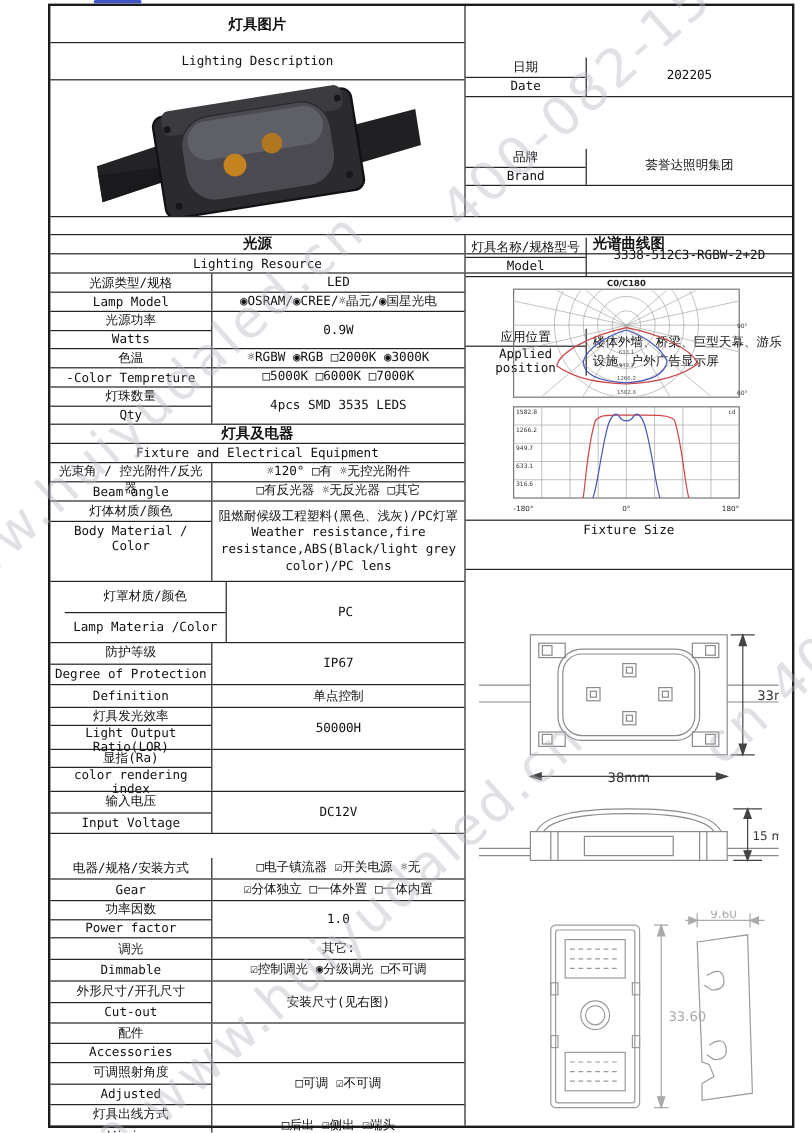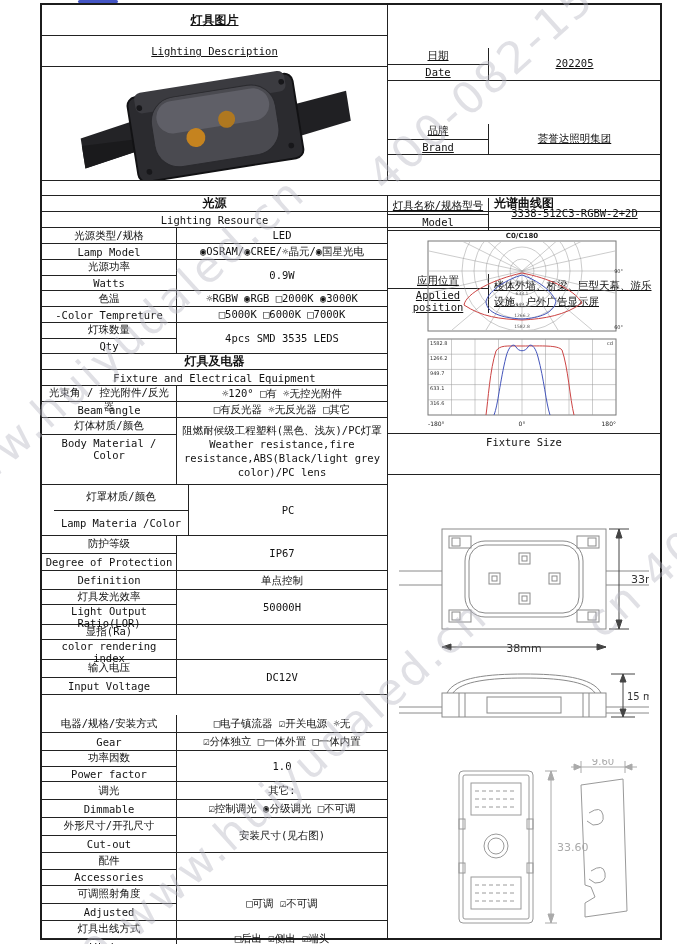--- a/index.html
+++ b/index.html
@@ -12,21 +12,21 @@
   
   .sheet{position:absolute;left:40px;top:3px;width:618px;height:933px;
          border:2px solid #1c1c1c;background:#fff;display:flex;flex-direction:column;
          font-size:10.5px;z-index:2;}
   .bluechip{position:absolute;left:78px;top:0;width:40px;height:3px;background:#4455c4;border-radius:2px;z-index:3;}
   .c{display:flex;align-items:center;justify-content:center;text-align:center;}
   .bb{border-bottom:1px solid #222;}
   .br{border-right:1px solid #222;}
   .bold{font-weight:bold;font-size:12px;}
   
-  .top{display:flex;height:175px;flex:none;text-decoration:underline;}
+  .top{display:flex;height:175px;flex:none;}
   .photo-col{width:345px;display:flex;flex-direction:column;flex:none;}
   .photo-h1{height:30px;flex:none;}
   .photo-h2{height:30px;flex:none;}
   .photo-area{flex:1;display:flex;align-items:center;justify-content:center;}
   .info-col{flex:1;display:flex;flex-direction:column;}
   .ig{display:flex;flex:none;margin-top:43px;}
   .ilabels{width:100px;flex:none;display:flex;flex-direction:column;}
   .ilab{flex:1;display:flex;align-items:center;justify-content:center;text-align:center;}
   .ival{flex:1;display:flex;align-items:center;justify-content:center;text-align:left;padding:0 5px;line-height:1.5;}
   .ival.ctr{justify-content:center;text-align:center;}

